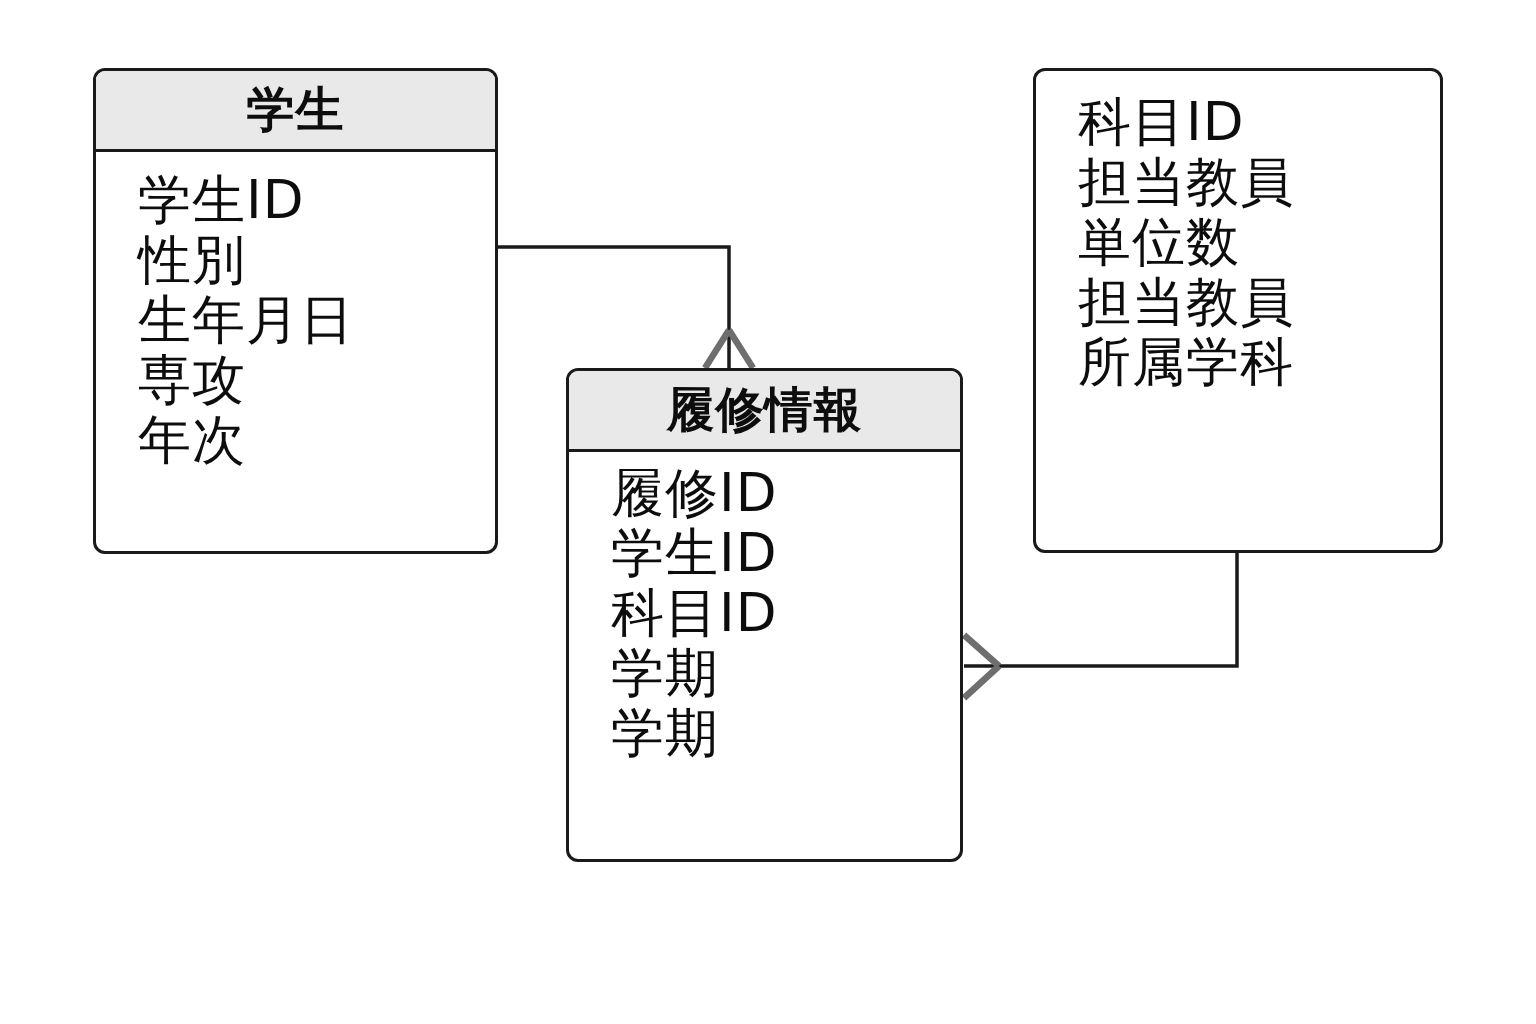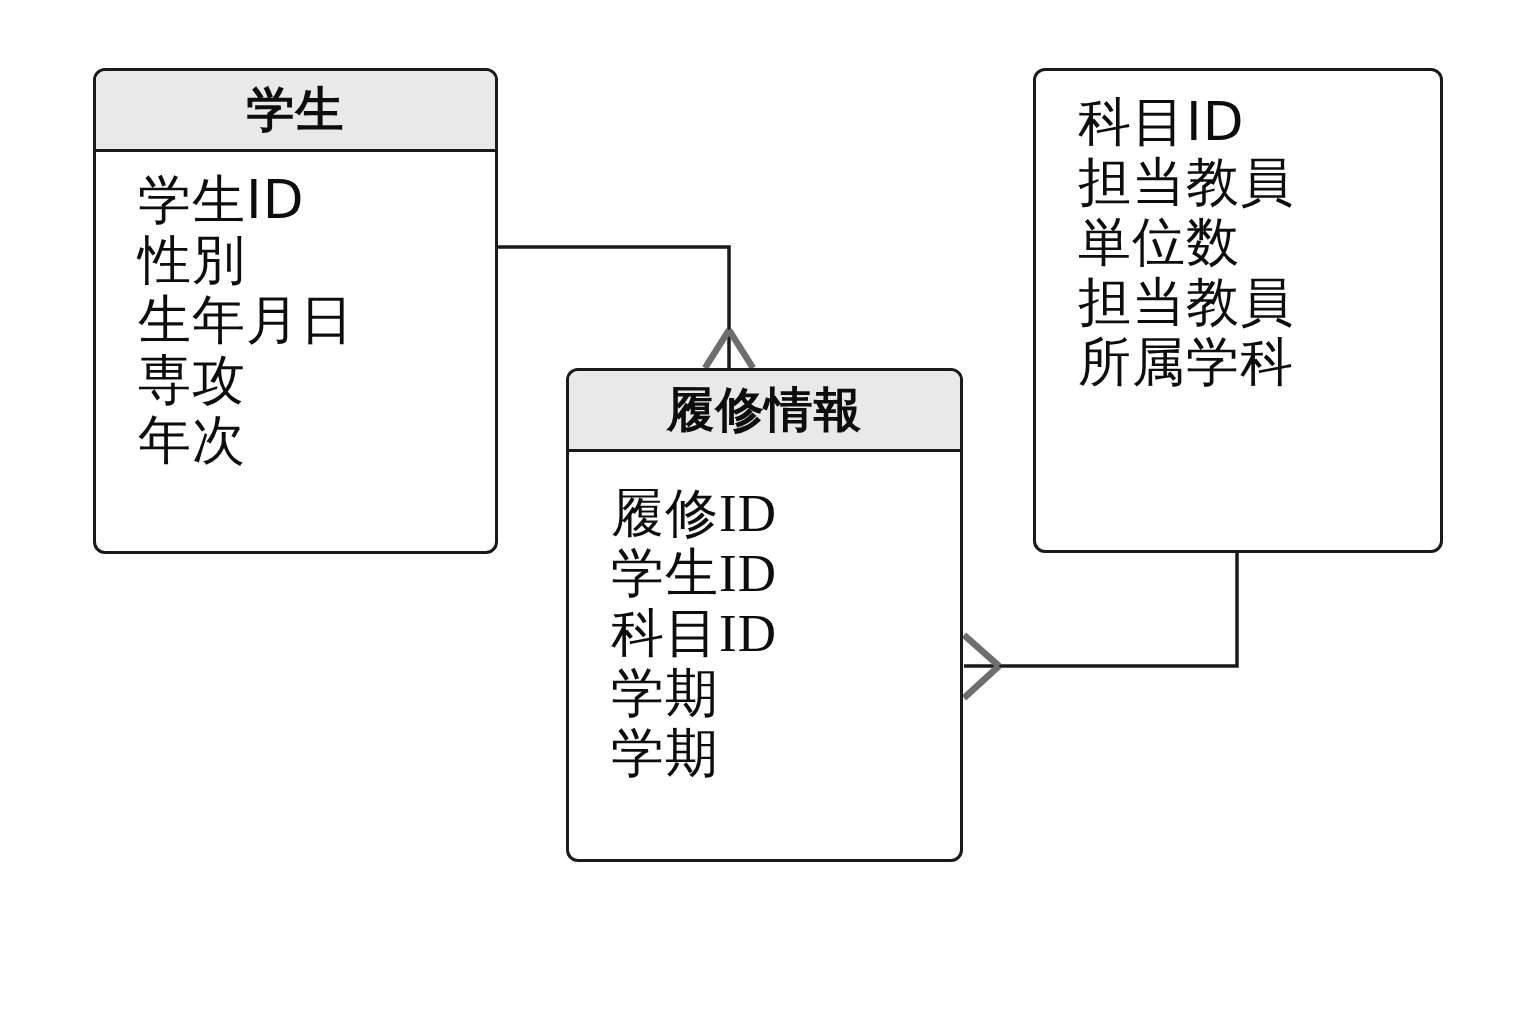--- a/index.html
+++ b/index.html
@@ -42,23 +42,23 @@
     padding: 18px 0 0 42px;
   }
   .field {
     height: 60px;
     line-height: 60px;
     font-size: 53px;
     letter-spacing: 1px;
     white-space: nowrap;
   }
   #entity-student     { left: 93px;   top: 68px;  width: 405px; height: 486px; }
-  #entity-enrollment  { left: 566px;  top: 368px; width: 397px; height: 494px; font-family: Liberation Serif, serif; }
+  #entity-enrollment  { left: 566px;  top: 368px; width: 397px; height: 494px; }
   #entity-course      { left: 1033px; top: 68px;  width: 410px; height: 485px; }
-  #entity-enrollment .entity-fields { padding-top: 11px; margin-top: 20px; }
+  #entity-enrollment .entity-fields { padding-top: 11px; }
   #entity-course .entity-fields     { padding-top: 21px; }
   svg.links {
     position: absolute;
     left: 0; top: 0;
     width: 1536px; height: 1024px;
     pointer-events: none;
     z-index: 1;
   }
 </style>
 </head>

